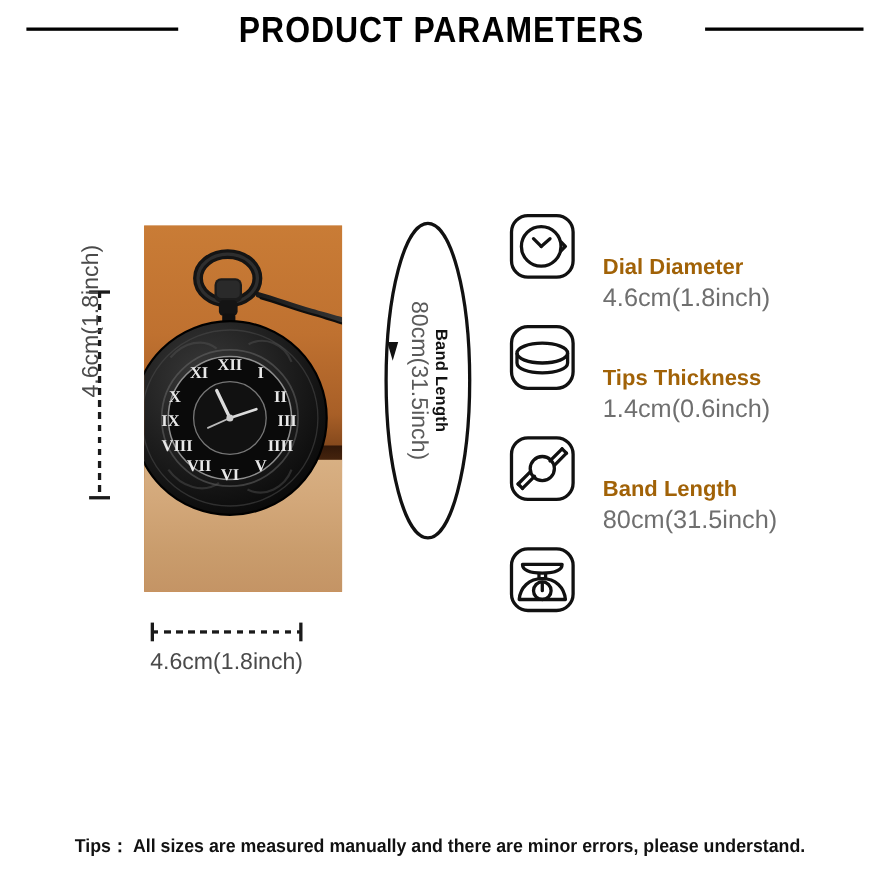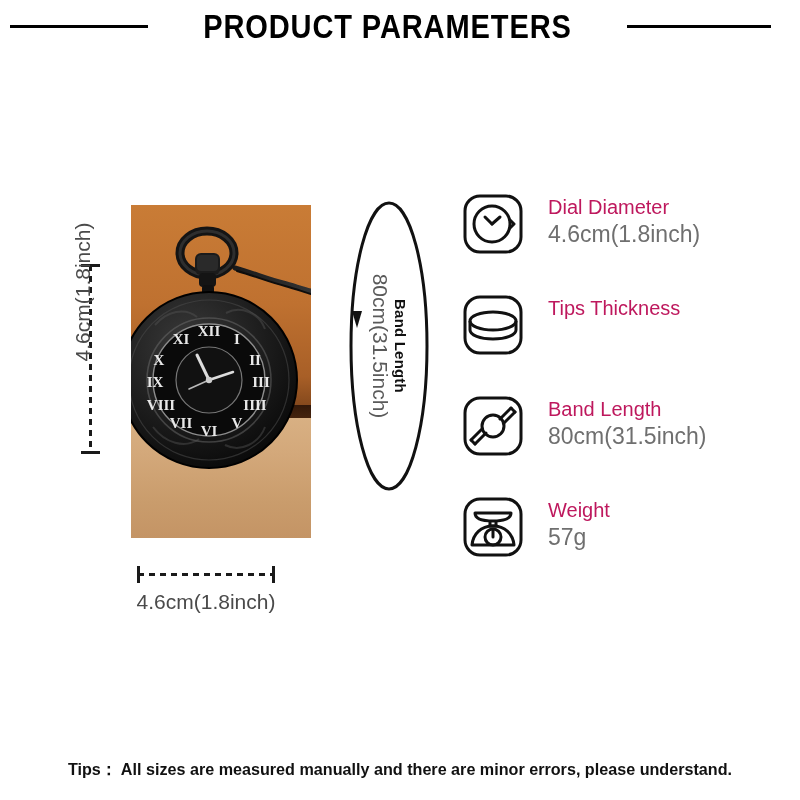--- a/index.html
+++ b/index.html
@@ -13,21 +13,21 @@
     height: 800px;
     position: relative;
     overflow: hidden;
     font-family: "Liberation Sans", "DejaVu Sans", sans-serif;
     color: #000000;
   }
 
   
   .header {
     position: absolute;
-    left: 0;
+    left: 14px;
     top: 0;
     width: 780px;
     height: 52px;
     display: flex;
     align-items: center;
     justify-content: center;
   }
   .header-rule {
     height: 3px;
     background: #000000;
@@ -193,24 +193,25 @@
     width: 62px;
     height: 62px;
   }
   .spec-text {
     position: absolute;
     left: 86px;
     top: 2px;
   }
   .spec-label {
     font-size: 20px;
-    font-weight: normal;
-    color: #be185d;
+    font-weight: bold;
+    color: #a16207;
     line-height: 1.25;
     white-space: nowrap;
+    margin-top: 36px;
   }
   .spec-value {
     font-size: 23px;
     color: #6f6f6f;
     line-height: 1.22;
     white-space: nowrap;
   }
 
   
   .tips {
@@ -341,20 +342,21 @@
   </div>
 
   <div class="spec-row">
     <svg class="spec-icon" viewBox="0 0 62 62">
       <rect x="3" y="3" width="56" height="56" rx="15" fill="none" stroke="#111" stroke-width="3"></rect>
       <ellipse cx="31" cy="27" rx="23" ry="9" fill="none" stroke="#111" stroke-width="3"></ellipse>
       <path d="M8 27 L8 36 C8 41 18 45 31 45 C44 45 54 41 54 36 L54 27" fill="none" stroke="#111" stroke-width="3" stroke-linejoin="round"></path>
     </svg>
     <div class="spec-text">
       <div class="spec-label">Tips Thickness</div>
+      <div class="spec-value">1.4cm(0.6inch)</div>
     </div>
   </div>
 
   <div class="spec-row">
     <svg class="spec-icon" viewBox="0 0 62 62">
       <rect x="3" y="3" width="56" height="56" rx="15" fill="none" stroke="#111" stroke-width="3"></rect>
       <path d="M13 49 L24 38" stroke="#111" stroke-width="3" stroke-linecap="round"></path>
       <path d="M9 45 L20 34" stroke="#111" stroke-width="3" stroke-linecap="round"></path>
       <path d="M9 45 L13 49" stroke="#111" stroke-width="3" stroke-linecap="round"></path>
       <path d="M49 13 L38 24" stroke="#111" stroke-width="3" stroke-linecap="round"></path>
@@ -370,23 +372,19 @@
 
   <div class="spec-row">
     <svg class="spec-icon" viewBox="0 0 62 62">
       <rect x="3" y="3" width="56" height="56" rx="15" fill="none" stroke="#111" stroke-width="3"></rect>
       <path d="M13 17 L49 17 C49 22 43 25 31 25 C19 25 13 22 13 17 Z" fill="none" stroke="#111" stroke-width="3" stroke-linejoin="round"></path>
       <path d="M28 25 L28 30 L34 30 L34 25" fill="none" stroke="#111" stroke-width="3" stroke-linejoin="round"></path>
       <path d="M31 30 C19 30 11 38 10 49 L52 49 C51 38 43 30 31 30 Z" fill="none" stroke="#111" stroke-width="3" stroke-linejoin="round"></path>
       <circle cx="31" cy="41" r="8" fill="none" stroke="#111" stroke-width="3"></circle>
       <path d="M31 41 L31 35" stroke="#111" stroke-width="3" stroke-linecap="round"></path>
     </svg>
-    <div class="spec-text">
-      <div class="spec-label">Weight</div>
-      <div class="spec-value">57g</div>
-    </div>
   </div>
 
 </div>
 
 <div class="tips">
   <span class="tips-label">Tips：</span><span>All sizes are measured manually and there are minor errors, please understand.</span>
 </div>
 
 </body></html>

